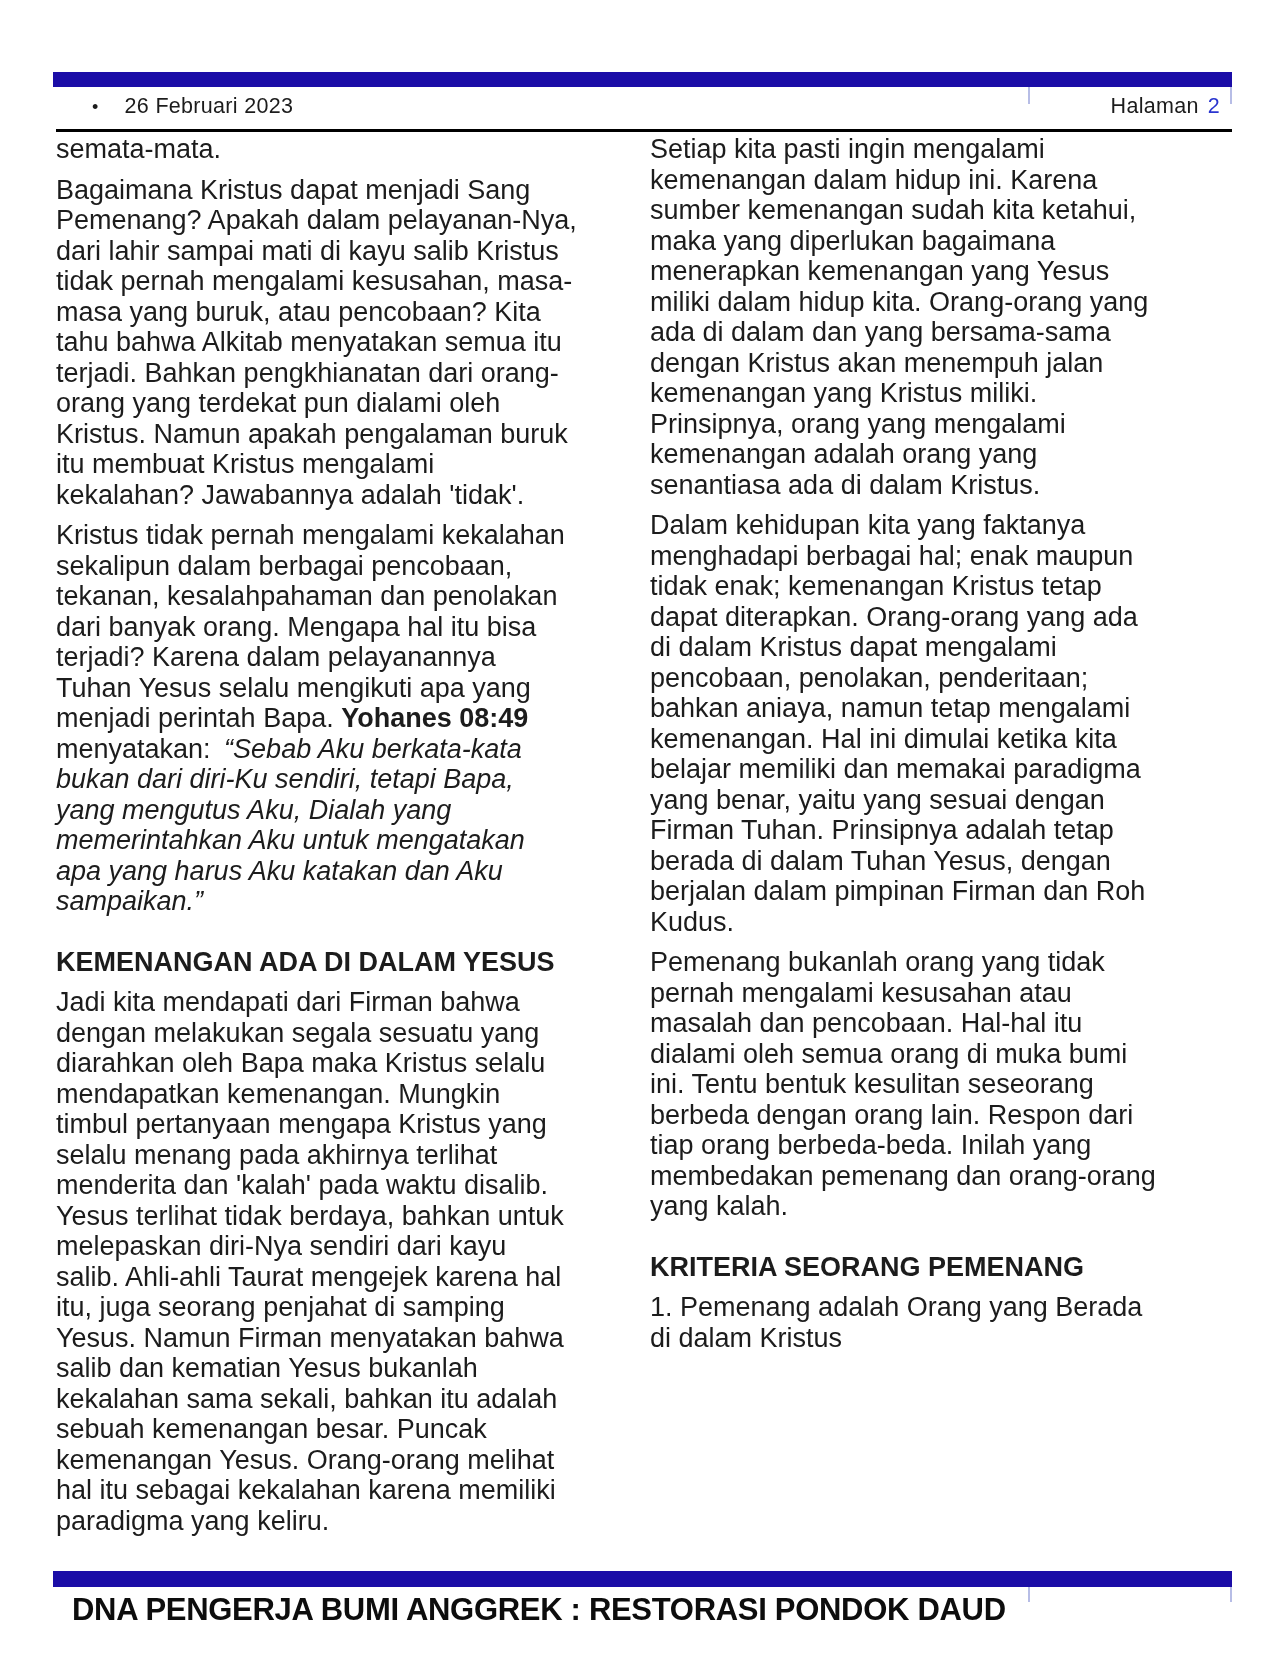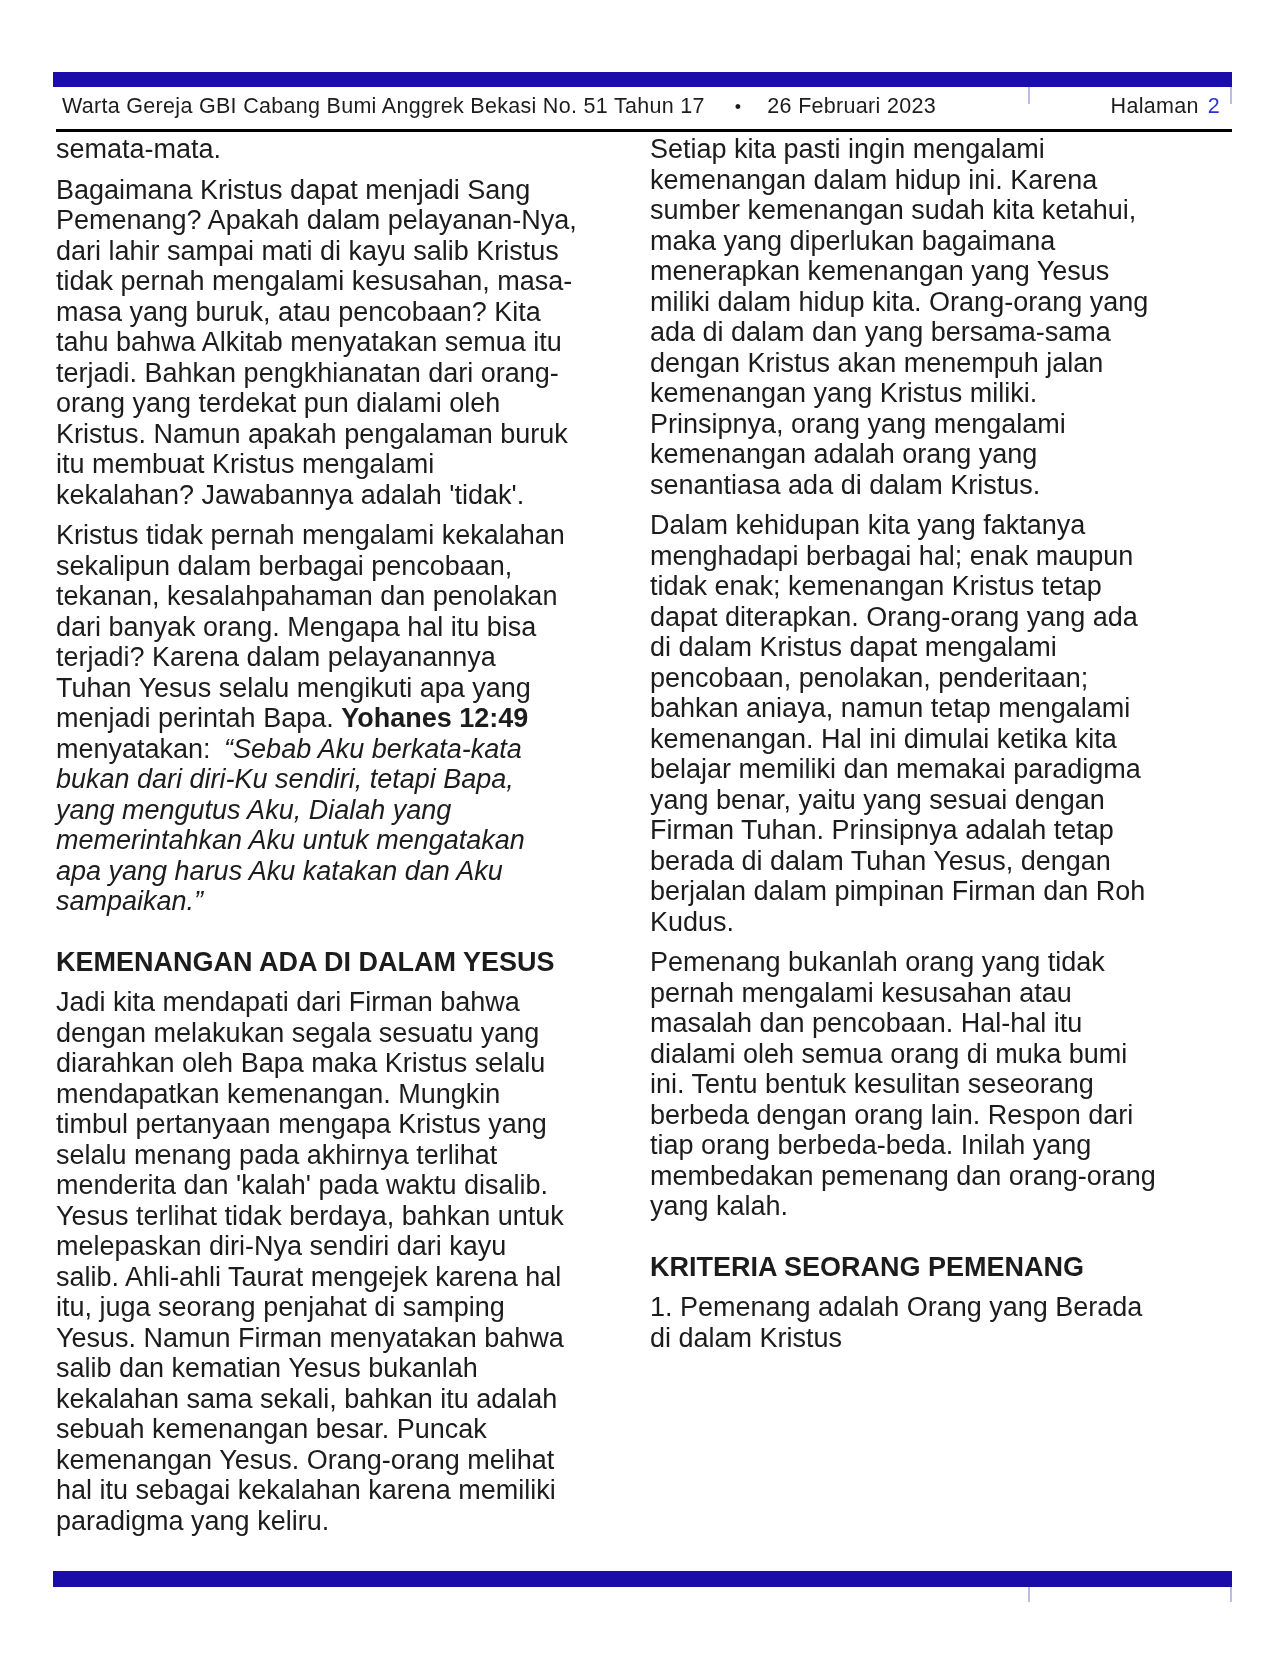--- a/index.html
+++ b/index.html
@@ -48,21 +48,20 @@
 <body>
 
 <div class="page">
 
   <div class="topbar"></div>
   <div class="vline vl-h1"></div>
   <div class="vline vl-h2"></div>
 
   <div class="header-row">
     <div class="header-left">
-      <span>Warta Gereja GBI Cabang Bumi Anggrek Bekasi No. 51 Tahun 17</span>
       <span class="bullet">•</span>
       <span>26 Februari 2023</span>
     </div>
     <div class="header-right">
       <span>Halaman</span><span class="page-num">2</span>
     </div>
   </div>
 
   <div class="header-rule"></div>
 
@@ -79,21 +78,21 @@
 orang yang terdekat pun dialami oleh
 Kristus. Namun apakah pengalaman buruk
 itu membuat Kristus mengalami
 kekalahan? Jawabannya adalah 'tidak'.</span></div>
         <div class="block paragraph"><span class="run-normal">Kristus tidak pernah mengalami kekalahan
 sekalipun dalam berbagai pencobaan,
 tekanan, kesalahpahaman dan penolakan
 dari banyak orang. Mengapa hal itu bisa
 terjadi? Karena dalam pelayanannya
 Tuhan Yesus selalu mengikuti apa yang
-menjadi perintah Bapa. </span><span class="run-bold">Yohanes 12:49</span><span class="run-normal">
+menjadi perintah Bapa. </span><span class="run-bold">Yohanes 08:49</span><span class="run-normal">
 menyatakan: </span><span class="run-italic">“Sebab Aku berkata-kata
 bukan dari diri-Ku sendiri, tetapi Bapa,
 yang mengutus Aku, Dialah yang
 memerintahkan Aku untuk mengatakan
 apa yang harus Aku katakan dan Aku
 sampaikan.”</span></div>
         <div class="block heading"><span class="run-normal">KEMENANGAN ADA DI DALAM YESUS</span></div>
         <div class="block paragraph"><span class="run-normal">Jadi kita mendapati dari Firman bahwa
 dengan melakukan segala sesuatu yang
 diarahkan oleh Bapa maka Kristus selalu
@@ -152,14 +151,15 @@
         <div class="block heading"><span class="run-normal">KRITERIA SEORANG PEMENANG</span></div>
         <div class="block subheading"><span class="run-normal">1. Pemenang adalah Orang yang Berada
 di dalam Kristus</span></div>
       </div>
   </div>
 
   <div class="footerbar"></div>
   <div class="vline vl-f1"></div>
   <div class="vline vl-f2"></div>
 
+  <div class="footer-row">DNA PENGERJA BUMI ANGGREK : RESTORASI PONDOK DAUD</div>
 
 </div>
 
 </body></html>

